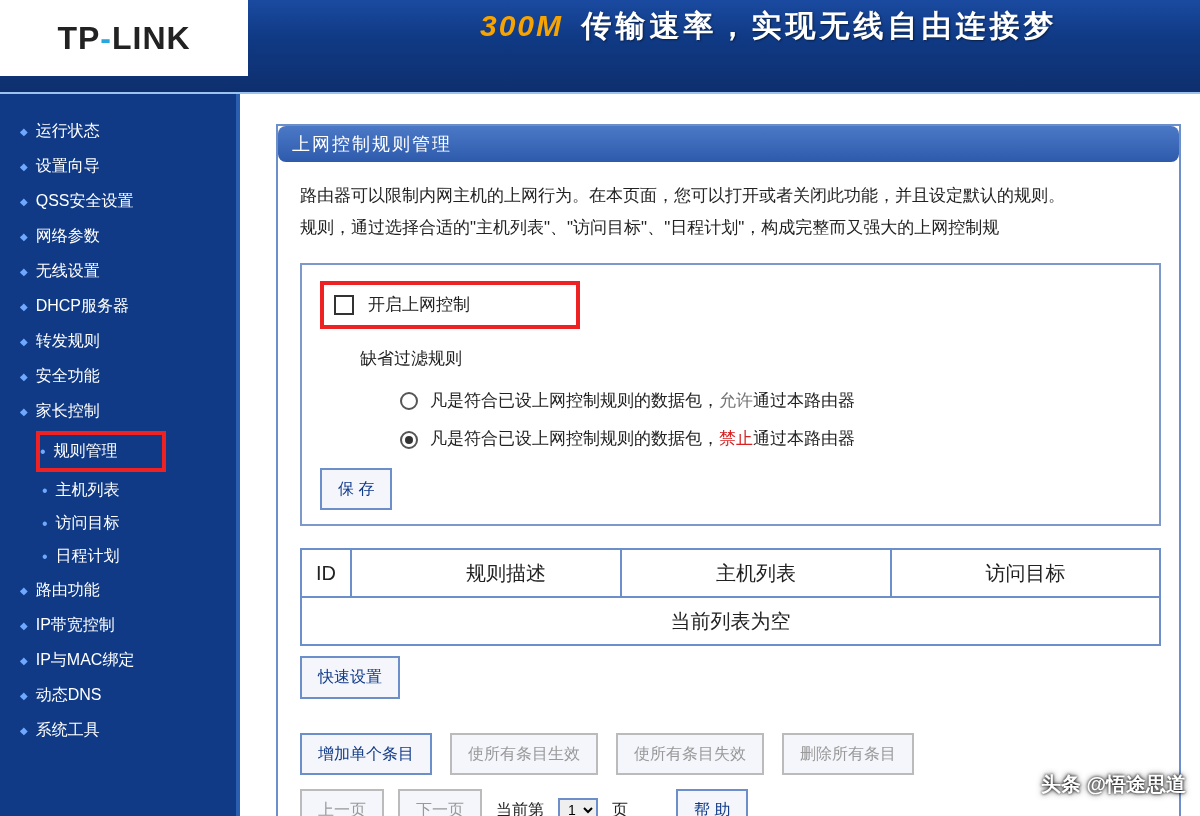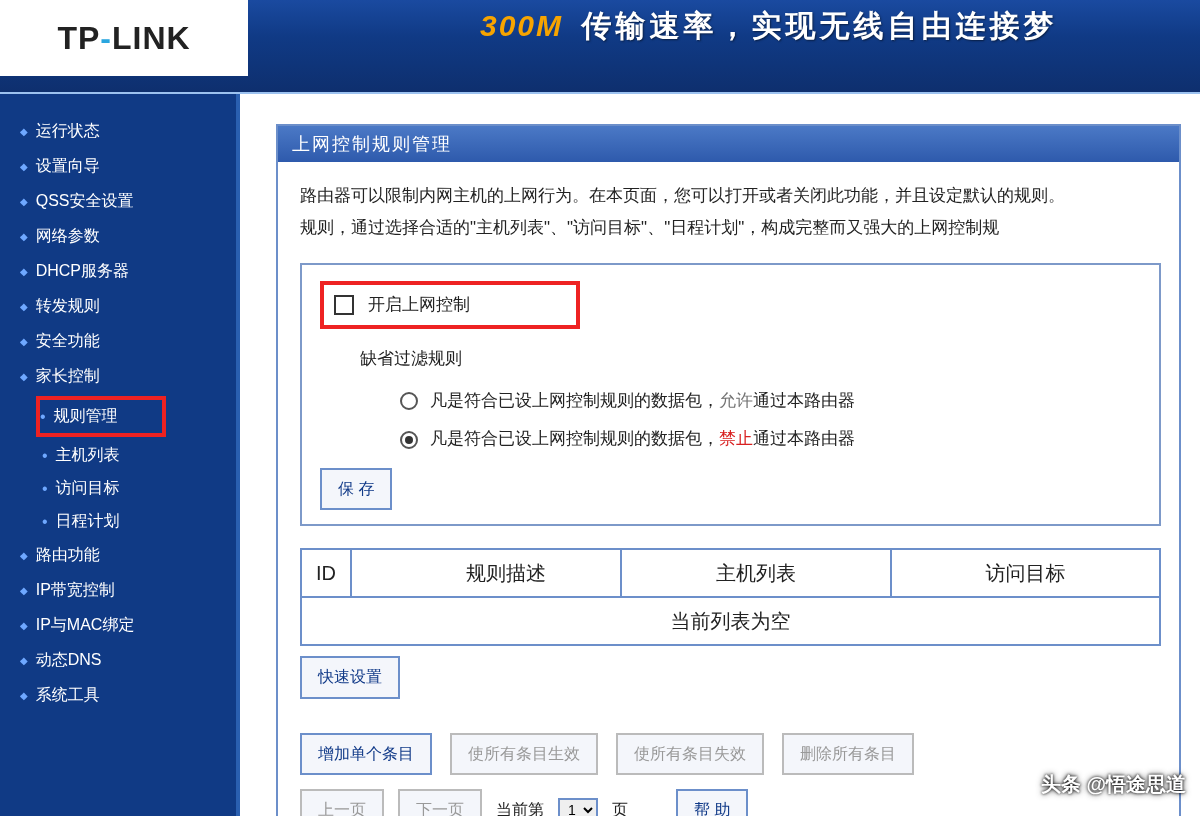--- a/index.html
+++ b/index.html
@@ -16,21 +16,21 @@
   .sidebar { width: 240px; background: #103a85; padding: 20px 0 0 8px; border-right: 4px solid #2a5fb0; }
   .nav-item { color: #fff; padding: 7px 0 7px 12px; font-size: 16px; cursor: pointer; display: flex; align-items: center; }
   .nav-item.top::before { content: "◆"; font-size: 10px; margin-right: 8px; color: #6fa8ff; }
   .nav-item.expanded::before { content: "−"; font-size: 14px; margin-right: 10px; color: #fff; font-weight: bold; width: 10px; }
   .nav-sub { padding-left: 34px; }
   .nav-sub .nav-item { font-size: 16px; padding: 6px 0; }
   .nav-sub .nav-item::before { content: "•"; margin-right: 8px; color: #6fa8ff; }
   .hl-red { border: 4px solid #e22; margin: 2px 2px 2px 2px; }
   .content { flex: 1; padding: 30px 0 0 36px; overflow: hidden; }
   .panel { border: 2px solid #6c8fca; background: #fff; width: 905px; }
-  .panel-title { background: linear-gradient(#4b79c6, #2e5aac); color: #fff; padding: 6px 14px; font-size: 18px; letter-spacing: 2px; }
+  .panel-title { background: linear-gradient(#4b79c6, #2e5aac); color: #fff; padding: 6px 14px; font-size: 18px; letter-spacing: 2px; border-radius: 8px; }
   .panel-body { padding: 18px 18px 12px 22px; font-size: 17px; color: #222; line-height: 1.9; }
   .desc { margin-bottom: 18px; }
   .settings-box { border: 2px solid #7d99c9; padding: 16px 18px 14px 18px; }
   .chk-row { display: flex; align-items: center; border: 4px solid #e22; width: 260px; padding: 4px 10px; margin-bottom: 14px; }
   .chk { width: 20px; height: 20px; border: 2px solid #333; margin-right: 14px; }
   .indent { margin-left: 40px; }
   .subhead { margin-bottom: 10px; }
   .radio-row { display: flex; align-items: center; margin: 6px 0 6px 40px; }
   .radio { width: 18px; height: 18px; border: 2px solid #555; border-radius: 50%; margin-right: 12px; display: inline-flex; align-items: center; justify-content: center; }
   .radio.selected::after { content: ""; width: 8px; height: 8px; border-radius: 50%; background: #333; display: block; }
@@ -71,20 +71,23 @@
       <div class="nav-item top">
           <span>设置向导</span>
         </div>
       <div class="nav-item top">
           <span>QSS安全设置</span>
         </div>
       <div class="nav-item top">
           <span>网络参数</span>
         </div>
       <div class="nav-item top">
+          <span>无线设置</span>
+        </div>
+      <div class="nav-item top">
           <span>DHCP服务器</span>
         </div>
       <div class="nav-item top">
           <span>转发规则</span>
         </div>
       <div class="nav-item top">
           <span>安全功能</span>
         </div>
       <div class="nav-item top">
           <span>家长控制</span>

